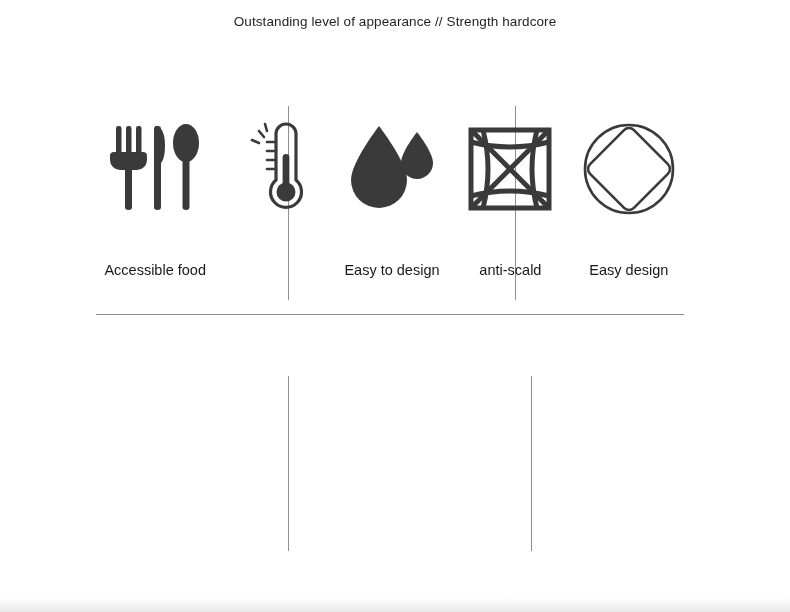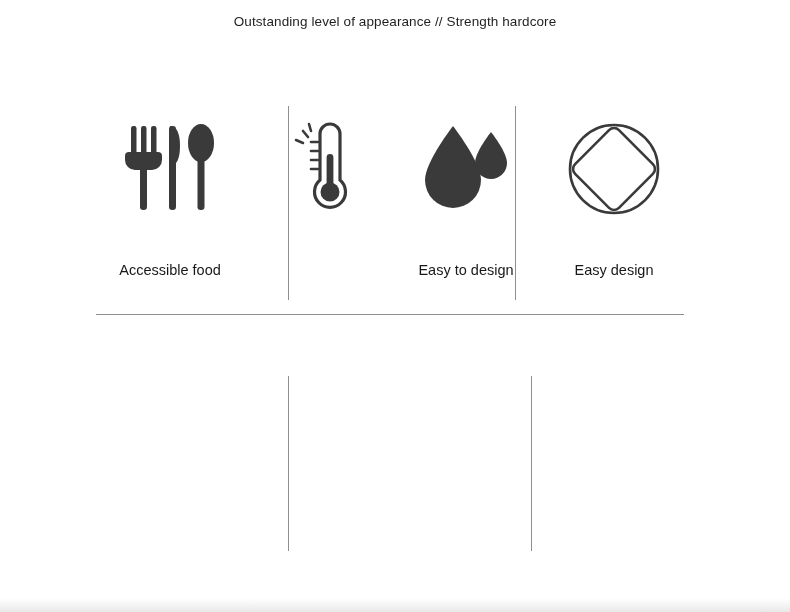--- a/index.html
+++ b/index.html
@@ -32,21 +32,21 @@
     color: #1f1f1f;
     white-space: nowrap;
   }
   #grid {
     position: absolute;
     top: 74px;
     left: 96px;
     width: 592px;
     height: 500px;
     display: grid;
-    grid-template-columns: 1fr 1fr 1fr 1fr;
+    grid-template-columns: 1fr 1fr 1fr 1fr 1fr;
     grid-template-rows: 1fr 1fr;
   }
   .cell {
     position: relative;
     display: flex;
     flex-direction: column;
     align-items: center;
     justify-content: flex-start;
   }
   .icon-wrap {
@@ -171,20 +171,36 @@
 
             <path d="M42 12 C42 12 14 48 14 66 a28 28 0 0 0 56 0 C70 48 42 12 42 12 Z"></path>
 
             <path d="M80 18 C80 18 64 38 64 49 a16 16 0 0 0 32 0 C96 38 80 18 80 18 Z"></path>
           </g>
         </svg>
       </div>
       <div class="cell-label">Easy to design</div>
     </div>
 
+    <div class="cell">
+      <div class="icon-wrap">
+        <svg width="110" height="110" viewBox="0 0 110 110">
+          <g stroke="#3a3a3a" fill="none" stroke-width="5">
+            <rect x="16" y="16" width="78" height="78"></rect>
+            <path d="M16 16 L94 94"></path>
+            <path d="M94 16 L16 94"></path>
+            <path d="M16 28 Q55 38 94 28"></path>
+            <path d="M16 82 Q55 72 94 82"></path>
+            <path d="M28 16 Q38 55 28 94"></path>
+            <path d="M82 16 Q72 55 82 94"></path>
+          </g>
+        </svg>
+      </div>
+      <div class="cell-label">anti-scald</div>
+    </div>
 
     <div class="cell">
       <div class="icon-wrap">
         <svg width="110" height="110" viewBox="0 0 110 110">
           <g stroke="#3a3a3a" fill="none" stroke-width="2.6">
             <circle cx="55" cy="55" r="44"></circle>
             <rect x="24" y="24" width="62" height="62" rx="7" transform="rotate(45 55 55)"></rect>
           </g>
         </svg>
       </div>

